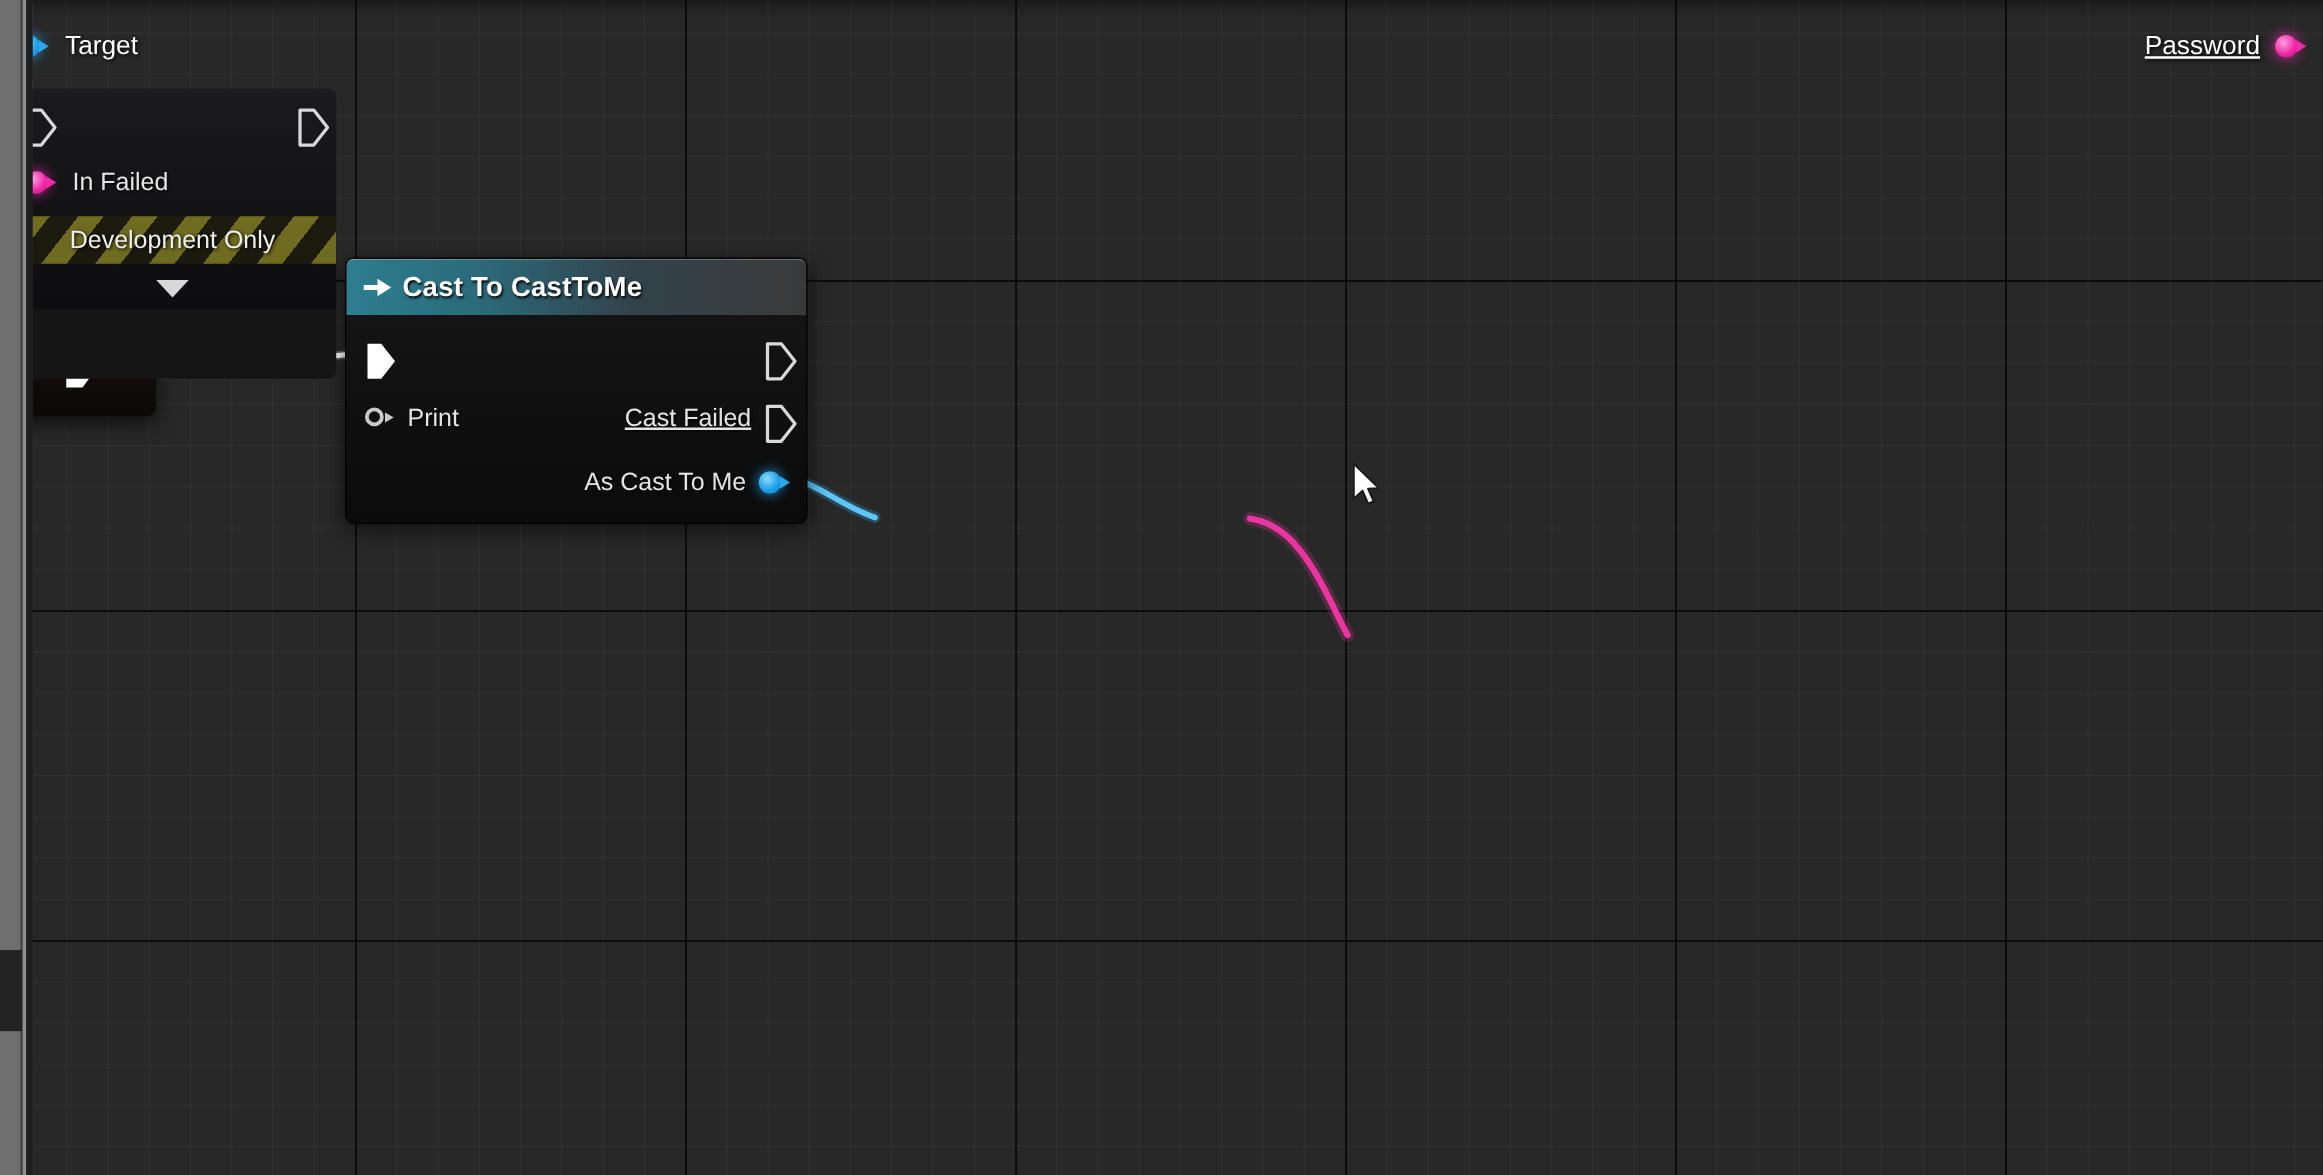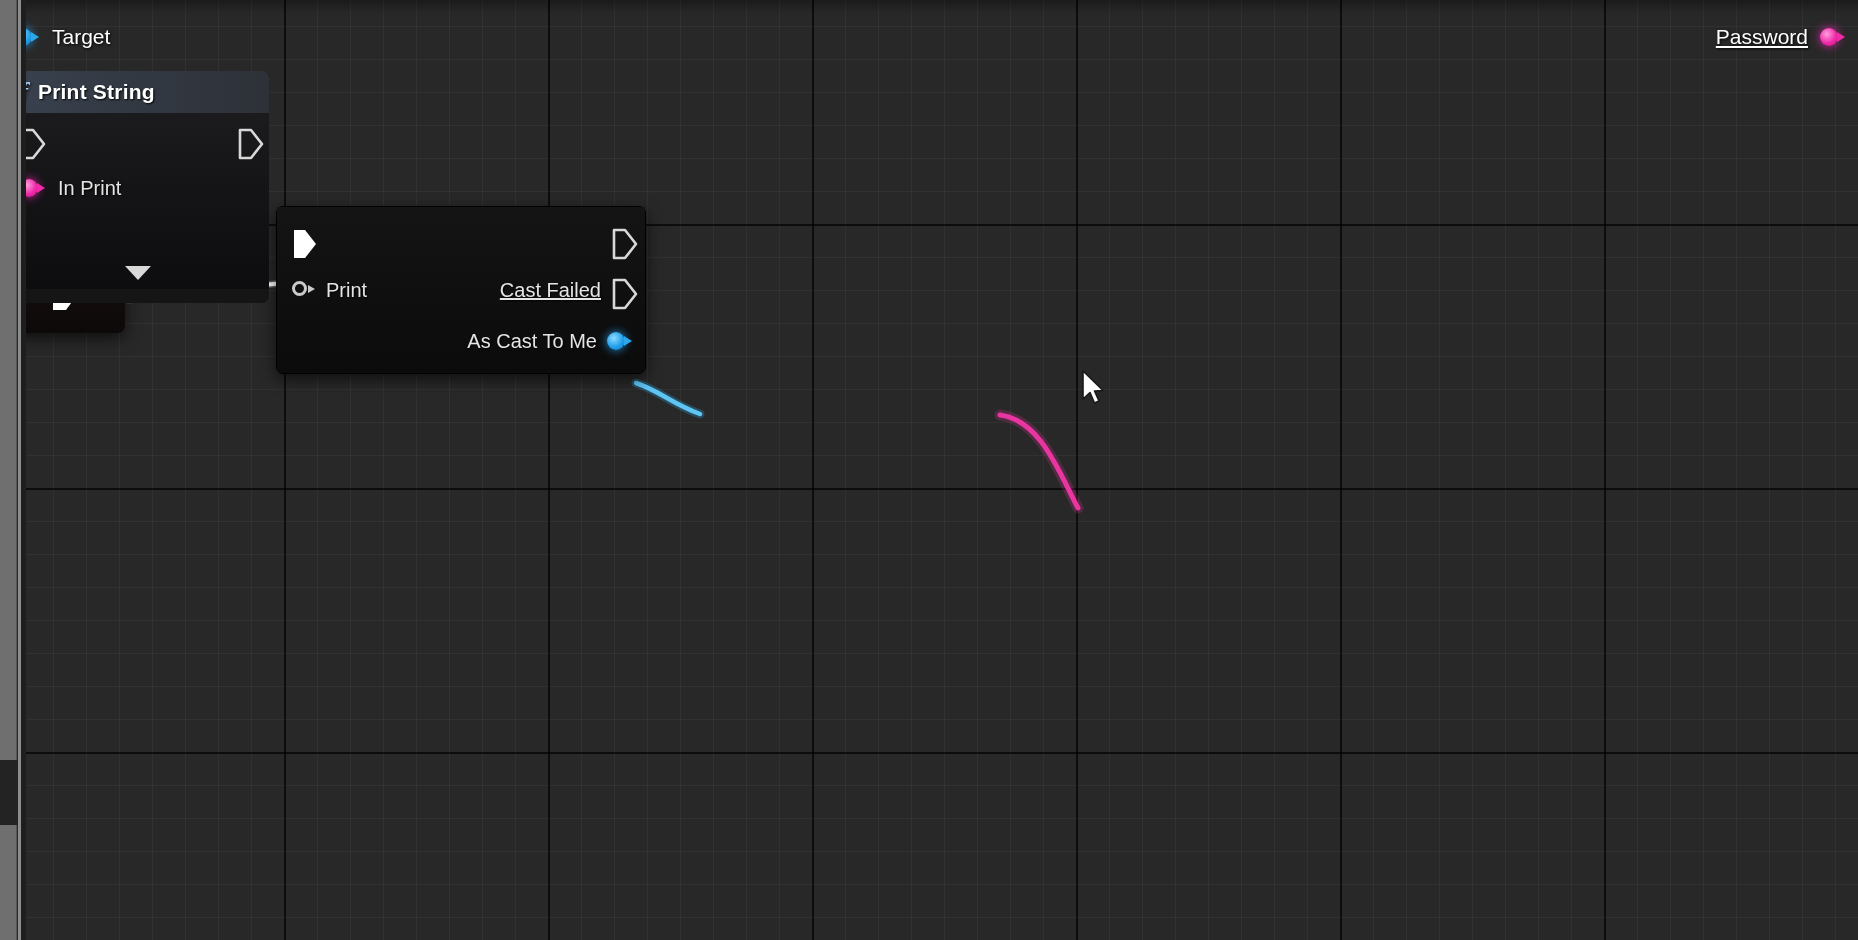--- a/index.html
+++ b/index.html
@@ -439,20 +439,24 @@
       <rect x="18" y="2" width="44" height="34" rx="6" fill="#ffffff"></rect>
       <rect x="22.5" y="6.5" width="35" height="25" rx="3" fill="#0b0b0b"></rect>
       <path d="M24 29 C 30 14, 42 8, 56 8 L 56 9 C 42 11, 32 18, 27 29 Z" fill="#4a4a4a"></path>
 
       <rect x="34" y="36" width="12" height="7" fill="#ffffff"></rect>
       <rect x="26" y="43" width="28" height="5" rx="2" fill="#ffffff"></rect>
     </svg>
   </div>
 
   <div class="node" id="node-cast">
+    <div class="node-header">
+      <span class="cast-arrow-icon"></span>
+      <span class="node-title">Cast To CastToMe</span>
+    </div>
     <div class="node-body">
 
       <div class="pin-row" style="left:14px; top:18px;">
         <span class="exec-pin">
           <svg width="28" height="32" viewBox="0 0 28 32">
             <path d="M3 2 L14 2 L25 16 L14 30 L3 30 Z" fill="#ffffff"></path>
           </svg>
         </span>
       </div>
 
@@ -505,24 +509,20 @@
       <span class="dot-pin" style="color:#f02aa8;">
         <span class="ball ball-magenta"></span>
           <span class="stub"></span>
       </span>
     </div>
   </div>
 
   <div id="node-print">
     <div id="print-inner">
 
-      <div class="node-header">
-        <span class="fn-icon">f</span>
-        <span class="node-title">Print String</span>
-      </div>
 
       <div id="print-body">
 
         <div class="pin-row" style="left:12px; top:12px;">
           <span class="exec-pin">
             <svg width="28" height="32" viewBox="0 0 28 32">
               <path d="M3 2 L14 2 L25 16 L14 30 L3 30 Z" fill="none" stroke="#d8d8d8" stroke-width="2.6" stroke-linejoin="round"></path>
             </svg>
           </span>
         </div>
@@ -533,23 +533,26 @@
               <path d="M3 2 L14 2 L25 16 L14 30 L3 30 Z" fill="none" stroke="#d8d8d8" stroke-width="2.6" stroke-linejoin="round"></path>
             </svg>
           </span>
         </div>
 
         <div class="pin-row" style="left:13px; top:60px;">
           <span class="dot-pin" style="color:#f02aa8;">
             <span class="ball ball-magenta"></span>
               <span class="stub"></span>
           </span>
-          <span class="pin-label" style="margin-left:12px;">In Print</span>
+          <span class="pin-label" style="margin-left:12px;">In Failed</span>
         </div>
 
+        <div id="dev-only-banner">
+          <span id="dev-only-label">Development Only</span>
+        </div>
 
         <div id="collapse-caret"></div>
 
       </div>
     </div>
   </div>
 
   <div id="left-strip">
     <div id="left-scroll-track">
       <div id="left-scroll-thumb-a"></div>

